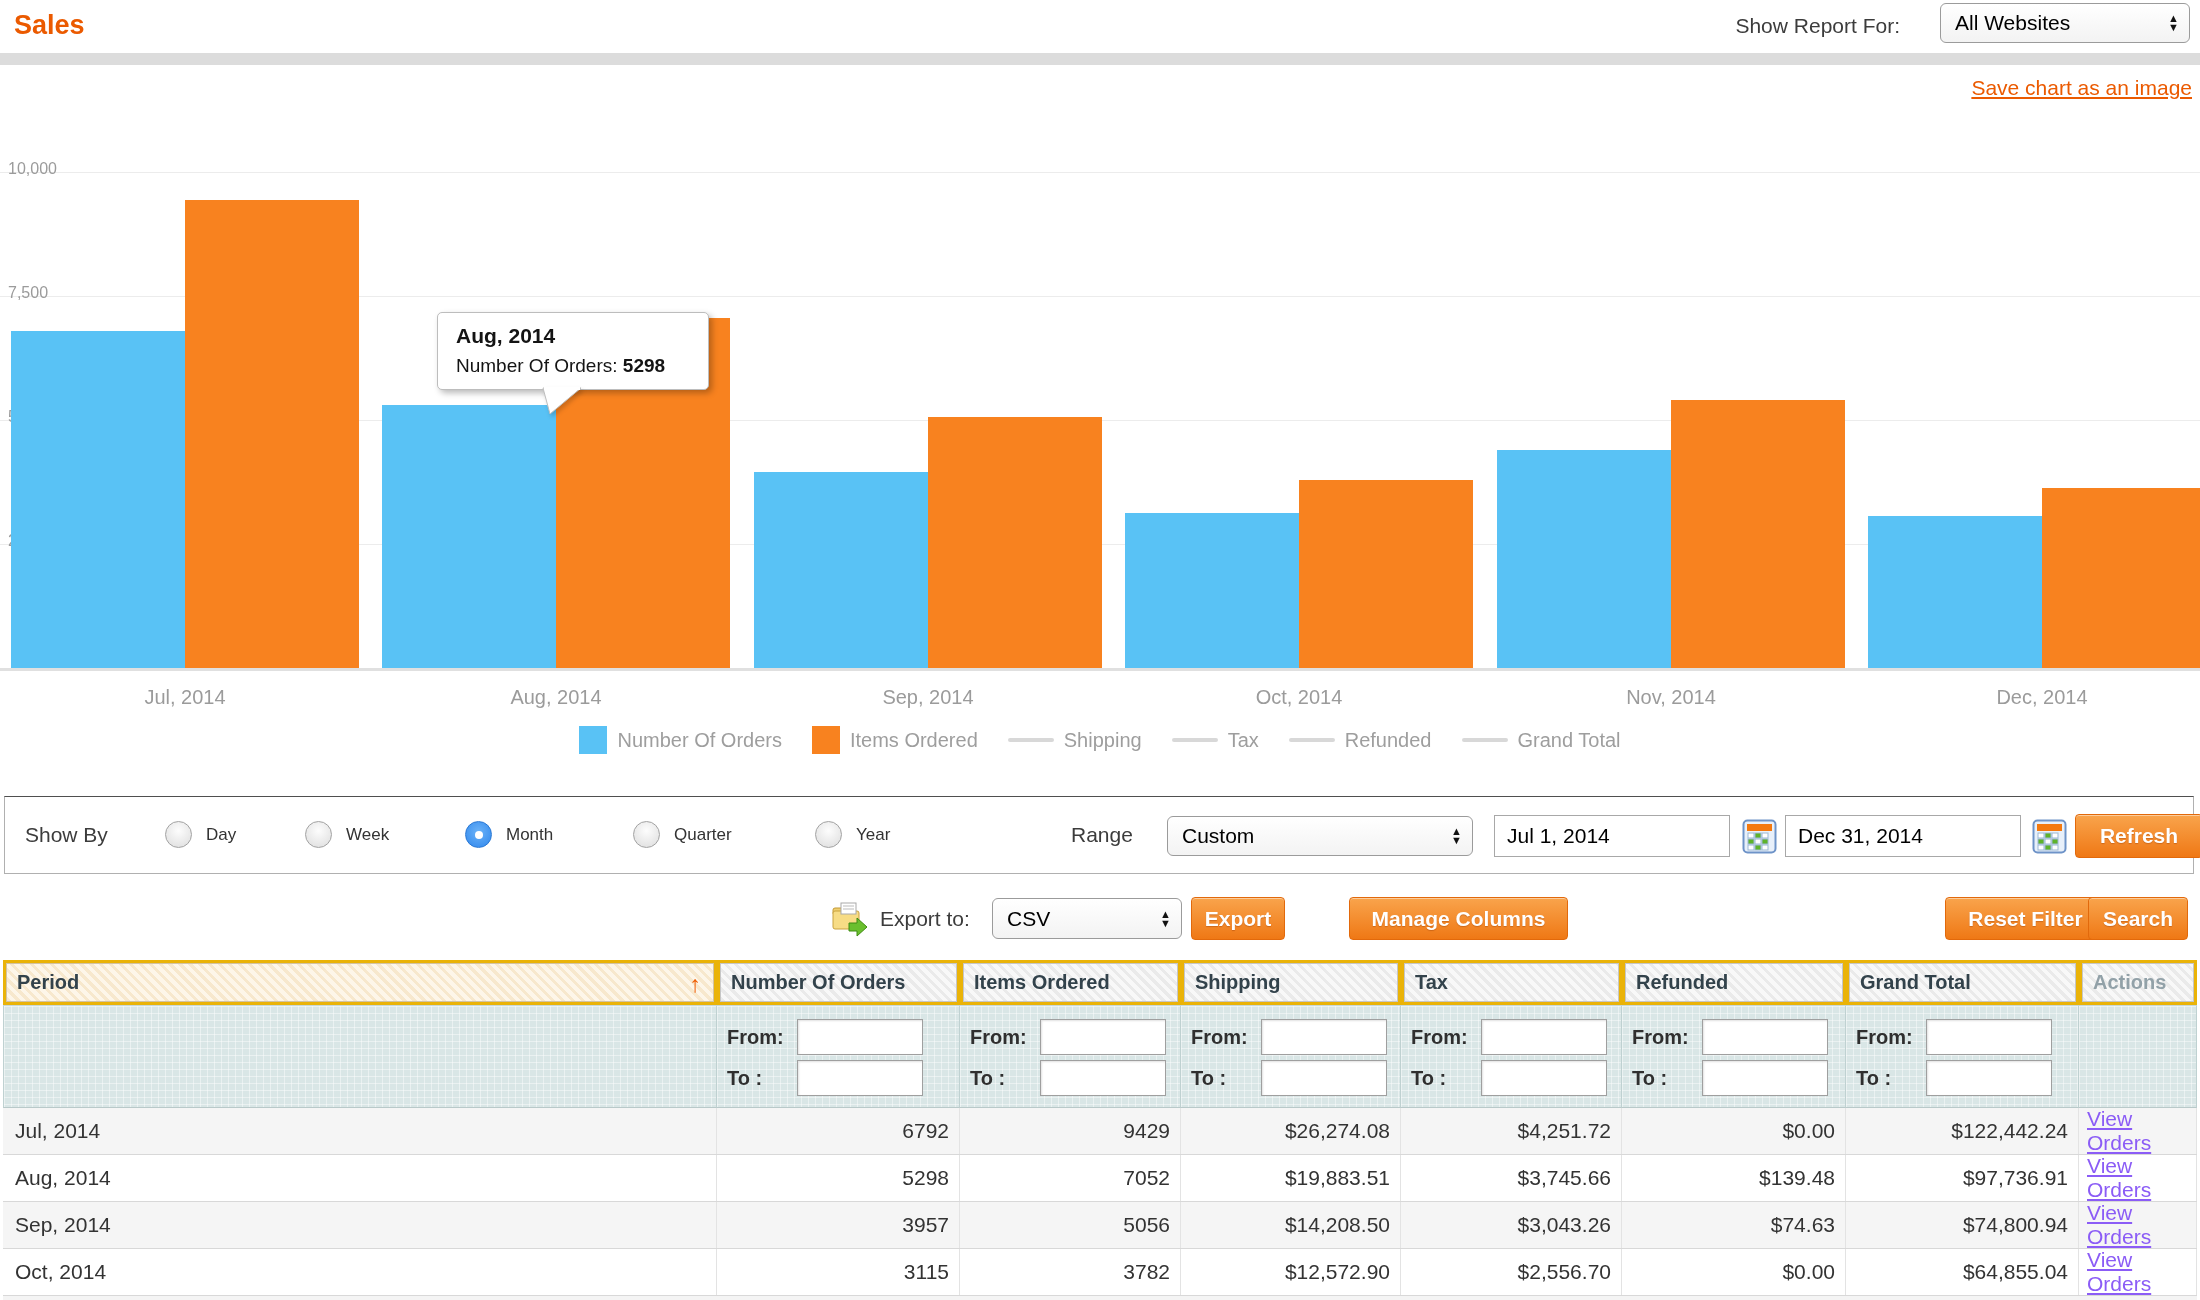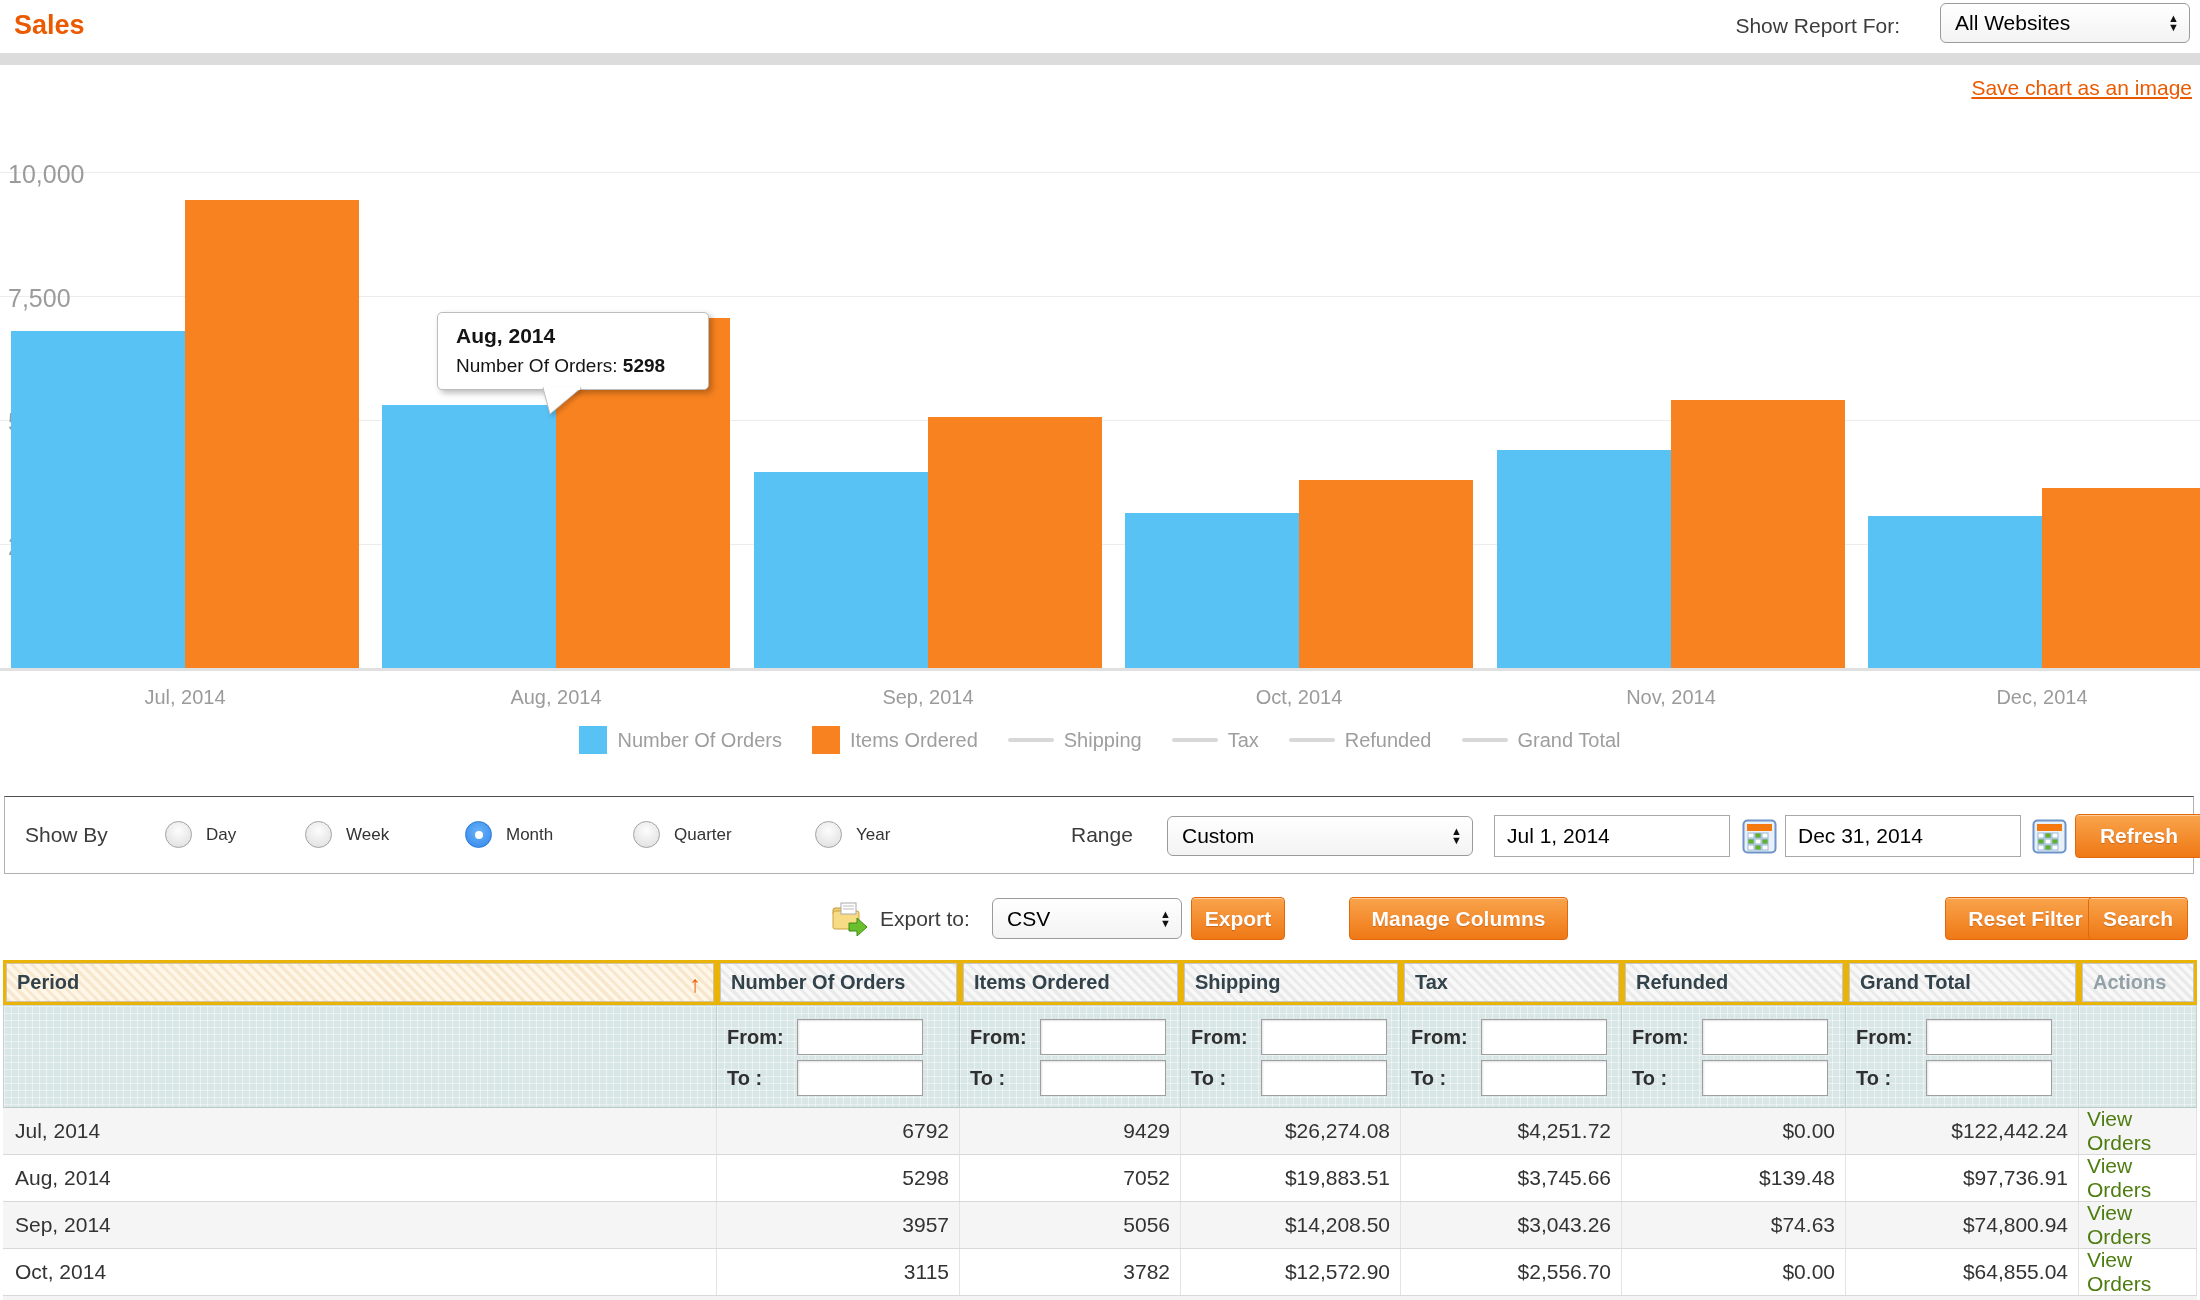--- a/index.html
+++ b/index.html
@@ -16,21 +16,21 @@
     padding:0 10px 0 14px; font-size:21px; color:#000; box-sizing:border-box;
   }
   #website-select { position:absolute; right:10px; top:3px; width:250px; height:40px; }
   .spin { display:flex; flex-direction:column; font-size:11px; line-height:9px; color:#111; }
   .divider { position:absolute; left:0; top:53px; width:100%; height:12px; background:#dcdcdc; }
   .save-link { position:absolute; right:8px; top:76px; font-size:21px; color:#eb5a00; text-decoration:underline; cursor:pointer; }
 
   
   #chart { position:absolute; left:0; top:110px; width:2200px; height:660px; overflow:hidden; }
   .gridline { position:absolute; left:0; width:100%; height:1px; background:#ececec; }
-  .ytick { position:absolute; left:8px; font-size:25px; color:#9b9b9b; }
+  .ytick { position:absolute; left:8px; font-size:16px; color:#9b9b9b; }
   .axisline { position:absolute; left:0; top:558px; width:100%; height:3px; background:#e0e0e0; }
   .bar { position:absolute; bottom:102px; }
   .xlabel { position:absolute; top:576px; text-align:center; font-size:20px; color:#9b9b9b; }
   #legend { position:absolute; top:616px; left:0; width:100%; display:flex; justify-content:center; align-items:center; gap:30px; }
   .legend-item { display:flex; align-items:center; gap:10px; font-size:20px; color:#9e9e9e; }
   .swatch { width:28px; height:28px; }
   .lineswatch { width:46px; height:4px; background:#d8d8d8; border-radius:2px; }
   #tooltip {
     position:absolute; left:437px; top:202px; width:272px; height:78px; box-sizing:border-box;
     background:#fff; border:1px solid #bdbdbd; border-radius:5px; padding:11px 0 0 18px;
@@ -96,21 +96,21 @@
   .flabel { width:70px; font-size:20px; font-weight:bold; color:#2f2f2f; }
   .finput { width:112px; height:34px; border:1px solid #9f9f9f; background:#fff;
     box-shadow:inset 1px 1px 2px rgba(0,0,0,.12); font-size:20px; padding:0 6px; box-sizing:content-box; }
   .trow { height:46px; border-bottom:1px solid #d8d8d8; background:#fff; }
   .trow.alt { background:#f5f5f5; }
   .td { display:flex; align-items:center; font-size:21px; color:#333;
     border-right:1px solid #e3e3e3; box-sizing:border-box; overflow:hidden; }
   .td.num { justify-content:flex-end; padding-right:10px; }
   .td.period { padding-left:12px; }
   .td.action { padding-left:8px; }
-  .td.action a { color:#4d7c0f; cursor:pointer; }
+  .td.action a { color:#8b5cf6; text-decoration:underline; cursor:pointer; }
   .bottom-strip { height:4px; background:#f4f4f4; }
 </style>
 </head>
 <body>
 
 <div id="page">
 
   <span class="page-title">Sales</span>
   <span class="report-for-label">Show Report For:</span>
   <div class="select" id="website-select">

